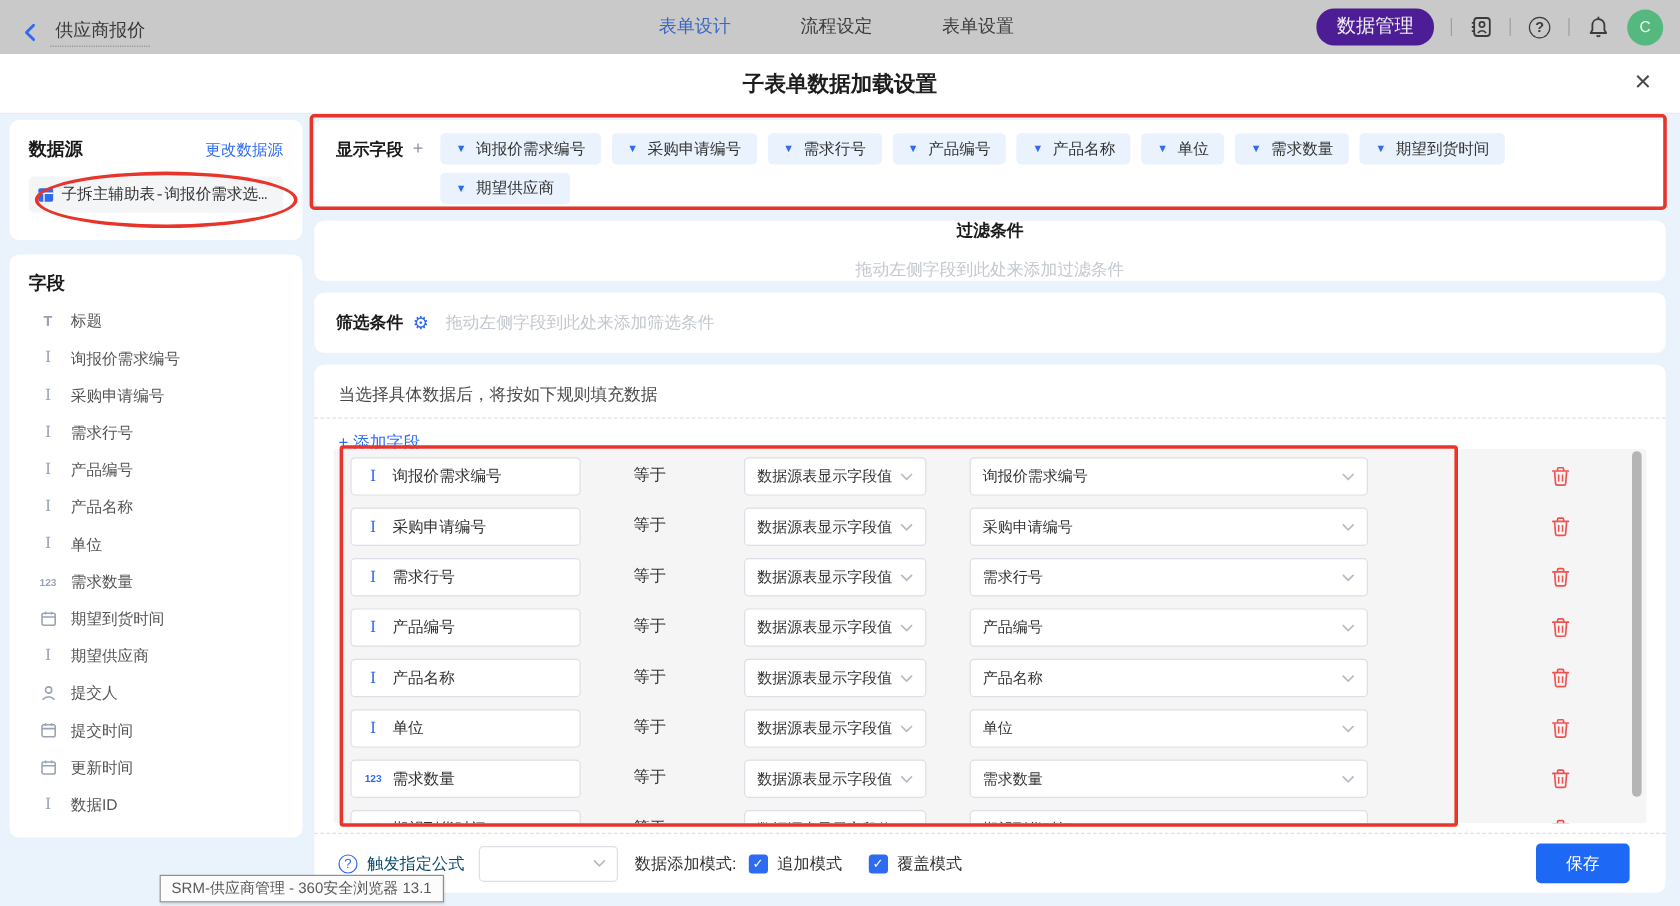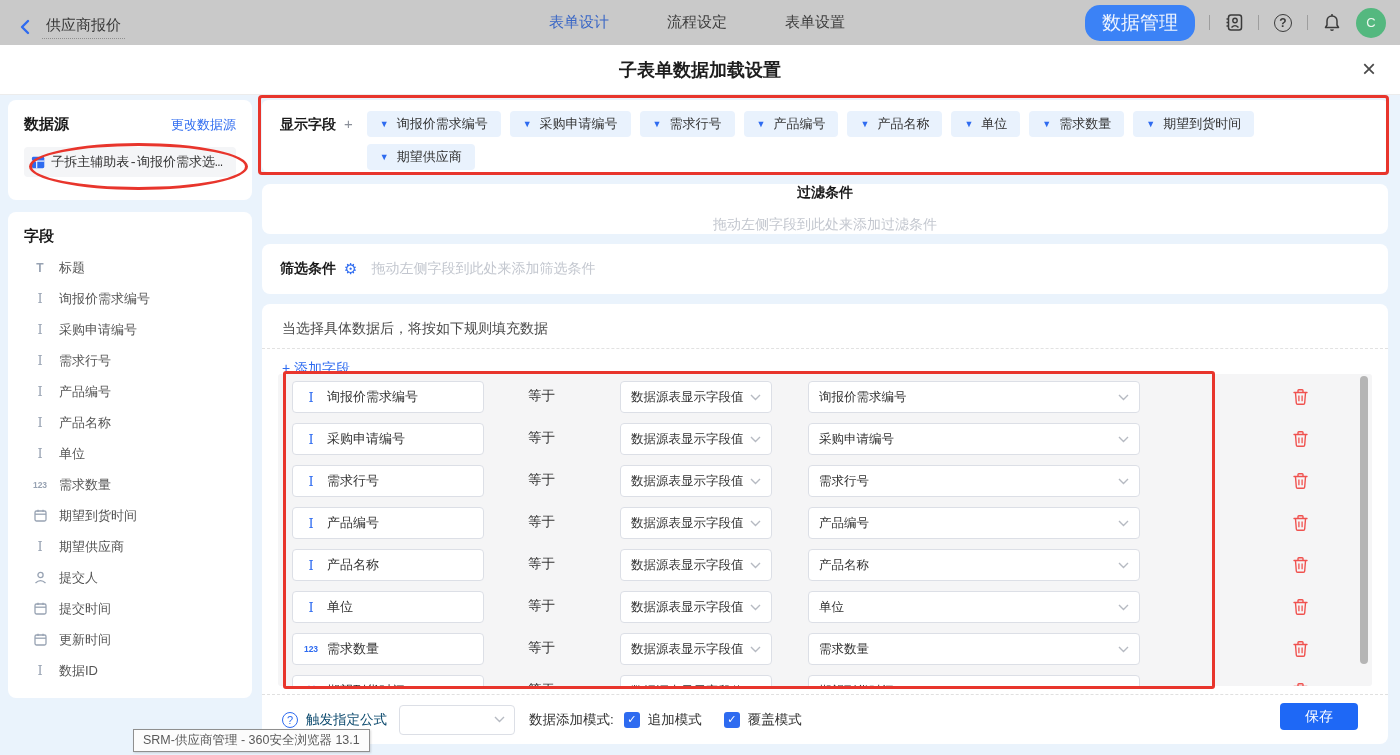--- a/index.html
+++ b/index.html
@@ -9,21 +9,21 @@
 
   
   .navbar { position:absolute; left:0; top:0; width:1400px; height:45px; background:#c9c9c9; display:flex; align-items:center; }
   .nav-left { display:flex; align-items:center; gap:10px; padding-left:18px;margin-top:8px; }
   .back-ic { width:14px; height:16px; cursor:pointer; }
   .nav-title { color:#3a3a3a; font-size:15px; border-bottom:1px dotted #8f8f8f; padding:1px 4px 3px; }
   .nav-tabs { position:absolute; left:50%; top:0; transform:translateX(-51%); height:45px; display:flex; align-items:center; gap:58px; }
   .nav-tab { font-size:15px; color:#3d3d3d; cursor:pointer; }
   .nav-tab.active { color:#3a67c6; }
   .nav-right { position:absolute; right:14px; top:0; height:45px; display:flex; align-items:center; gap:14px; }
-  .pill { background:#3b82f6; color:rgba(255,255,255,.92); border-radius:15px; padding:5px 17px; font-size:19px; cursor:pointer; }
+  .pill { background:#4c1d95; color:rgba(255,255,255,.92); border-radius:15px; padding:5px 17px; font-size:16px; cursor:pointer; }
   .vdiv { width:1px; height:15px; background:#9e9e9e; }
   .nav-ic { width:20px; height:20px; display:flex; align-items:center; justify-content:center; color:#3b3b3b; cursor:pointer; }
   .help-circ { width:18px; height:18px; border:1.6px solid #3b3b3b; border-radius:50%; font-size:12px; font-weight:bold; display:flex; align-items:center; justify-content:center; color:#3b3b3b; }
   .avatar { width:30px; height:30px; border-radius:50%; background:#54b87f; color:#eef7ef; font-size:13px; display:flex; align-items:center; justify-content:center; cursor:pointer; }
 
   
   .modal-head { position:absolute; left:0; top:45px; width:1400px; height:50px; background:#fff; border-bottom:1px solid #ececec; }
   .modal-title { position:absolute; left:0; right:0; top:0; height:50px; display:flex; align-items:center; justify-content:center; font-size:18px; font-weight:600; color:#1d1d1d; }
   .modal-close { position:absolute; right:24px; top:11px; font-size:24px; font-weight:300; color:#4a4a4a; cursor:pointer; line-height:26px; }
 
@@ -85,21 +85,21 @@
   
   .rules-footer { position:absolute; left:0; right:0; top:390px; height:50px; border-top:1px dashed #e0e0e0; display:flex; align-items:center; padding:0 20px; }
   .q-circ { width:16px; height:16px; border:1px solid #2e6bf0; color:#2e6bf0; border-radius:50%; font-size:11px; display:flex; align-items:center; justify-content:center; margin-right:8px; }
   .formula-label { font-size:13.5px; color:#0c4a6e; margin-right:12px; }
   .foot-select { width:116px; height:30px; background:#fff; border:1px solid #dcdfe6; border-radius:4px; display:flex; align-items:center; justify-content:flex-end; padding:0 9px; cursor:pointer; margin-right:14px; }
   .mode-label { font-size:13.5px; color:#333; margin-right:10px; }
   .cb-group { display:flex; align-items:center; gap:22px; }
   .cb-wrap { display:flex; align-items:center; gap:8px; cursor:pointer; }
   .cb { width:16px; height:16px; background:#2e6bf0; border-radius:3px; color:#fff; font-size:11px; display:flex; align-items:center; justify-content:center; }
   .cb-label { font-size:13.5px; color:#333; }
-  .save-btn { position:absolute; right:30px; top:8px; width:78px; height:27px; background:#1e68f6; color:#fff; border:none; border-radius:4px; font-size:14px; cursor:pointer; font-family:inherit; }
+  .save-btn { position:absolute; right:30px; top:8px; width:78px; height:33px; background:#1e68f6; color:#fff; border:none; border-radius:4px; font-size:14px; cursor:pointer; font-family:inherit; }
 
   
   .anno { position:absolute; border:3px solid #e8352c; pointer-events:none; }
   .anno-ellipse { left:29px; top:143px; width:219px; height:47px; border-radius:50%; }
   .anno-disp { left:258px; top:95px; width:1131px; height:80px; border-radius:4px; }
   .anno-rules { left:283px; top:371px; width:932px; height:318px; border-radius:3px; }
 
   
   .tooltip { position:absolute; left:133px; top:729px; height:23px; background:#fcfcfc; border:1px solid #8f8f8f; font-size:12.5px; color:#5a5a5a; display:flex; align-items:center; padding:0 9px; box-shadow:1px 1px 2px rgba(0,0,0,.15); }
 </style>

